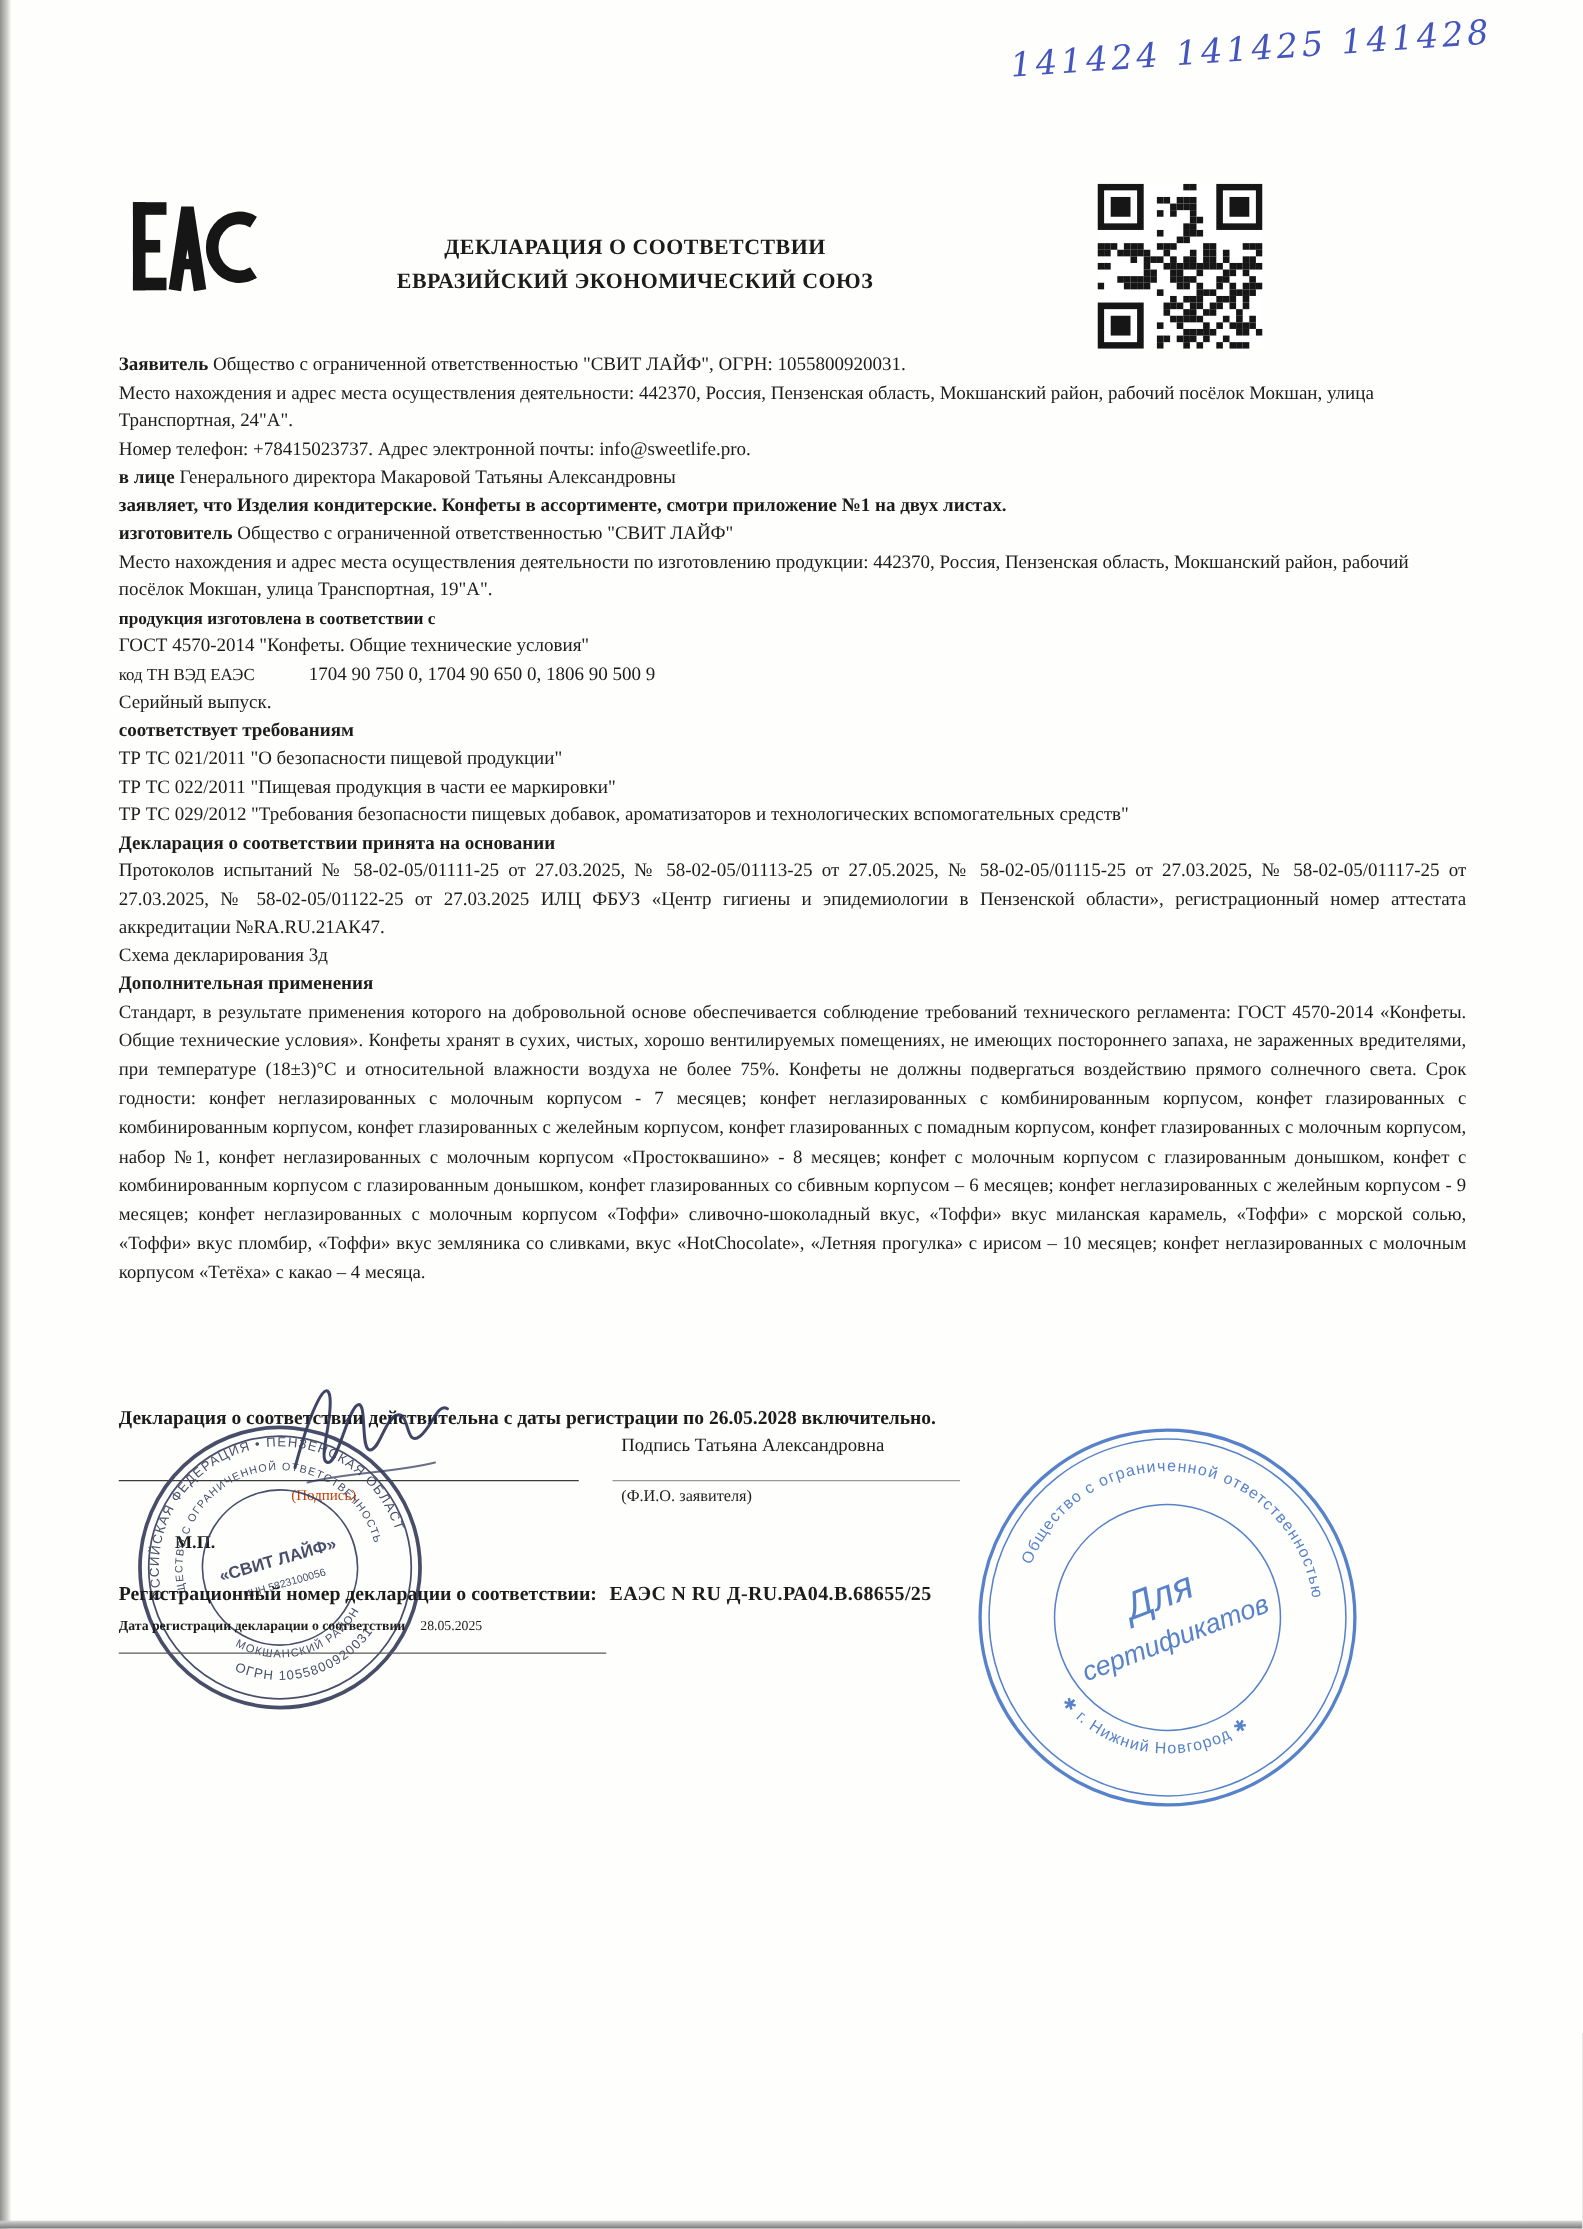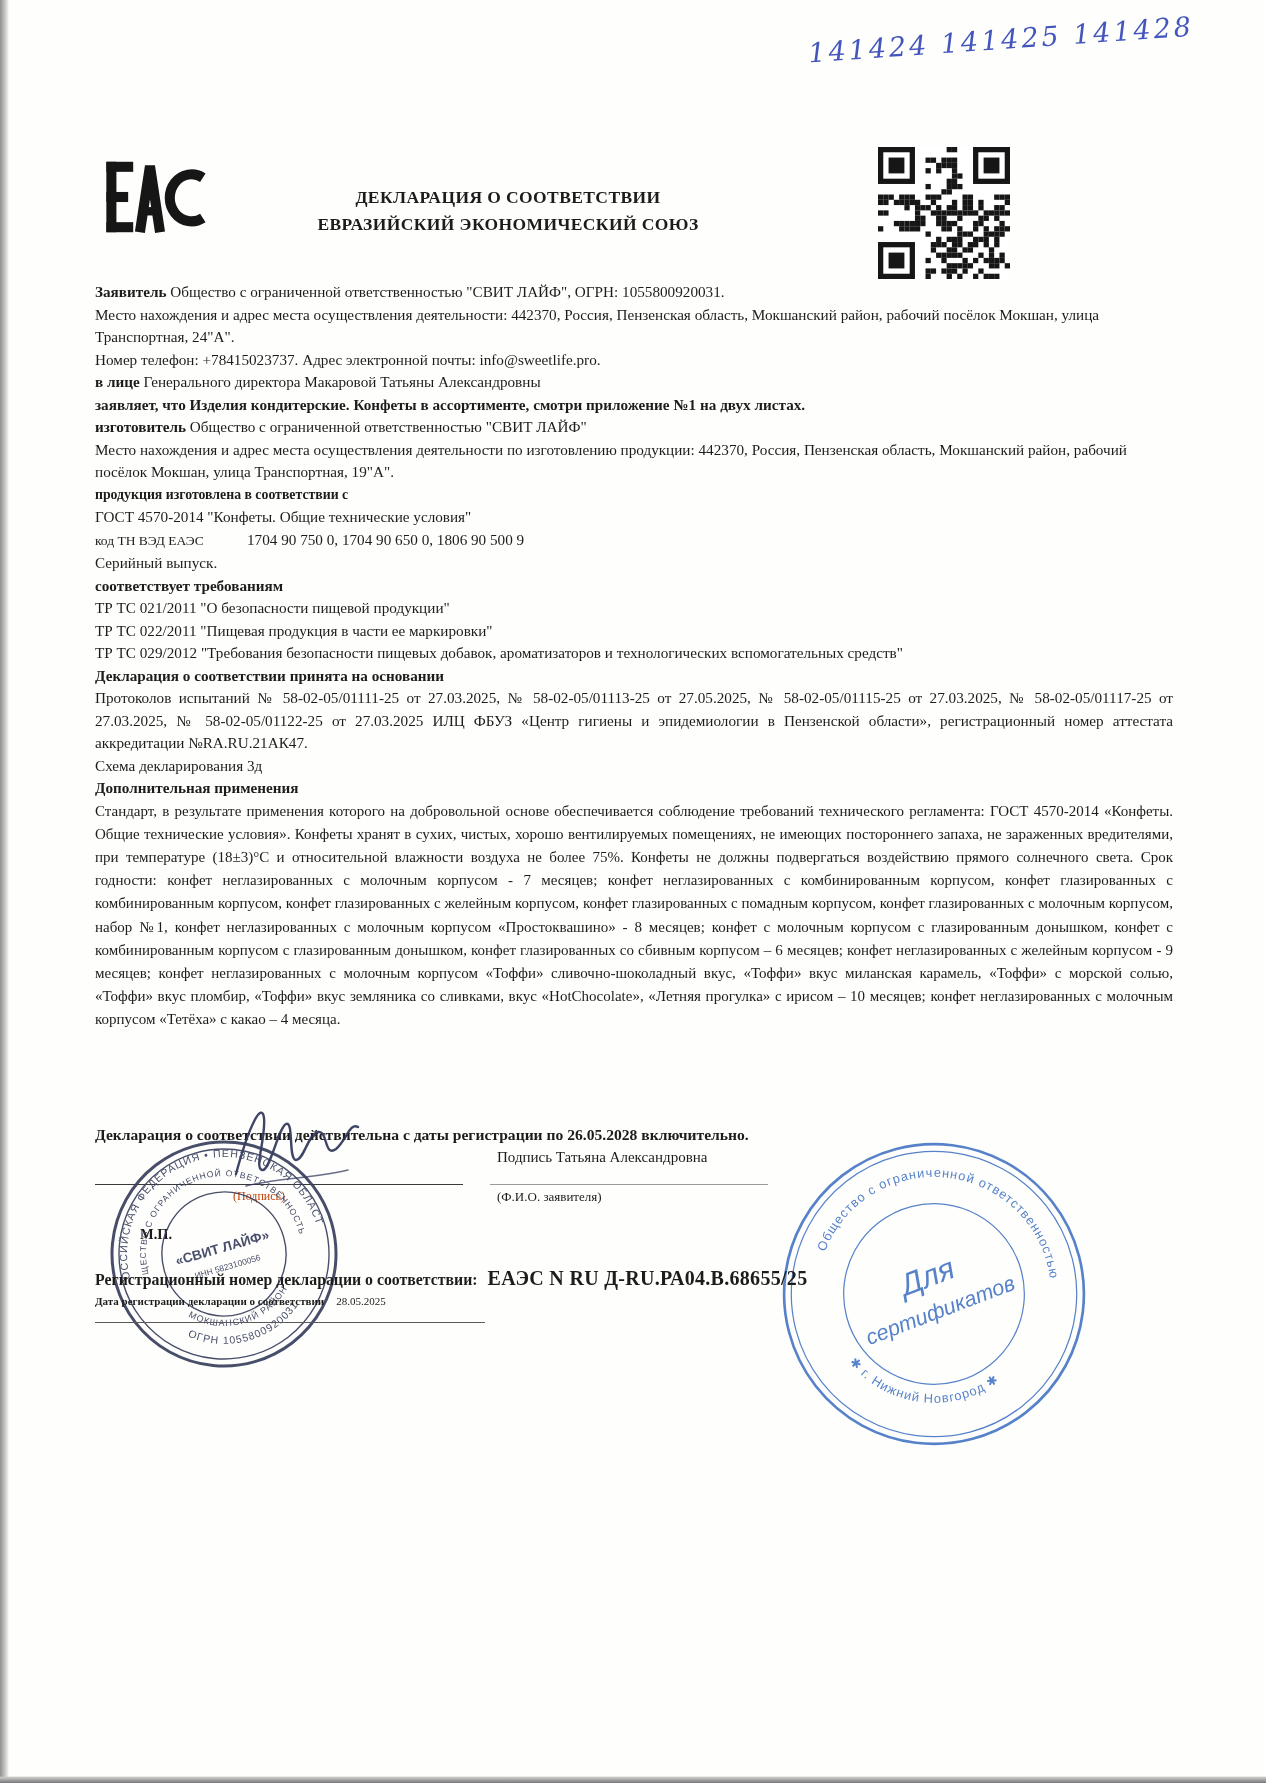--- a/index.html
+++ b/index.html
@@ -43,21 +43,21 @@
   .validity { position:absolute; left:95px; top:1126px; width:980px;
     font-weight:bold; font-size:15.6px; }
   .signer-name { position:absolute; left:497px; top:1149px; font-size:15px; }
   .sig-line { position:absolute; left:95px; top:1184px; width:368px; border-top:1.4px solid #3a3a3a; }
   .fio-line { position:absolute; left:490px; top:1184px; width:278px; border-top:1px solid #9a9a9a; }
   .sig-caption { position:absolute; left:233px; top:1189px; font-size:12px; color:#c2410c; }
   .fio-caption { position:absolute; left:497px; top:1189px; font-size:13px; }
   .mp { position:absolute; left:140px; top:1226px; font-size:14.5px; font-weight:bold; }
 
   .reg-line1 { position:absolute; left:95px; top:1267px; font-size:15.8px; font-weight:bold; white-space:nowrap; }
-  .reg-line1 .val { font-size:20px; margin-left:10px; letter-spacing:.3px; }
+  .reg-line1 .val { font-size:16px; margin-left:10px; letter-spacing:.3px; }
   .reg-line2 { position:absolute; left:95px; top:1295px; font-size:11px; font-weight:bold; white-space:nowrap; }
   .reg-line2 .val { font-weight:normal; margin-left:12px; }
   .bottom-rule { position:absolute; left:95px; top:1322px; width:390px; border-top:1px solid #5a5a5a; }
 
   .signature-svg { position:absolute; left:226px; top:1094px; width:142px; height:102px; }
   .stamp-left { position:absolute; left:104px; top:1134px; width:240px; height:240px;
     transform:rotate(-16deg); opacity:.92; }
   .stamp-right { position:absolute; left:780px; top:1140px; width:308px; height:308px;
     transform:rotate(7deg); opacity:.88; }
   .stamp-left text, .stamp-right text { font-family:"Liberation Sans", sans-serif; }

